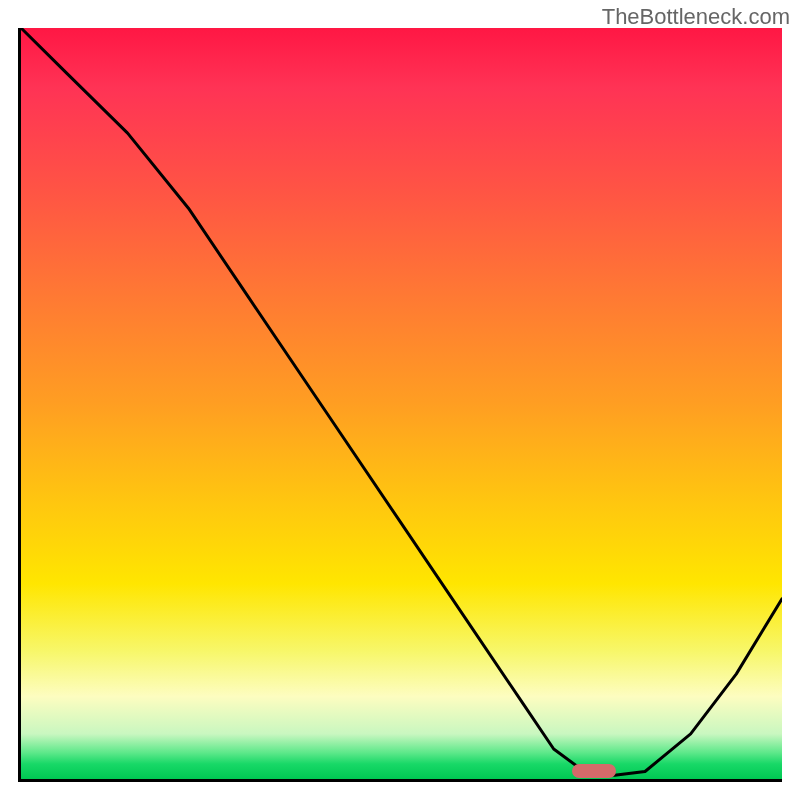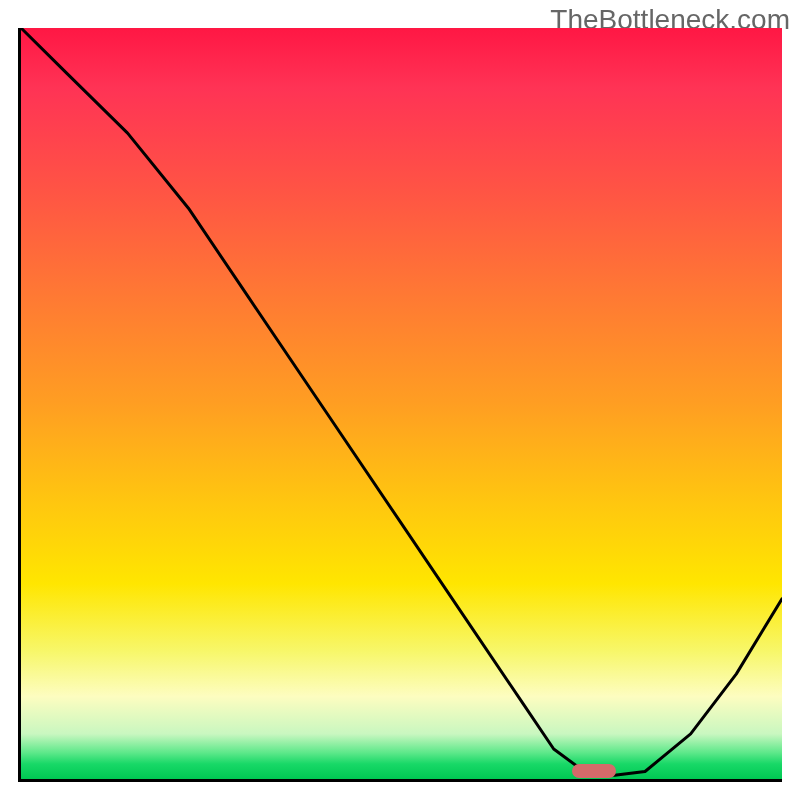--- a/index.html
+++ b/index.html
@@ -14,21 +14,21 @@
   .root {
     position: relative;
     width: 800px;
     height: 800px;
   }
   .watermark {
     position: absolute;
     top: 4px;
     right: 10px;
     color: #666;
-    font-size: 28px;
+    font-size: 22px;
     font-weight: 500;
     font-family: Arial, sans-serif;
     letter-spacing: 0px;
   }
   .plot-area {
     position: absolute;
     left: 18px;
     top: 28px;
     width: 764px;
     height: 754px;

